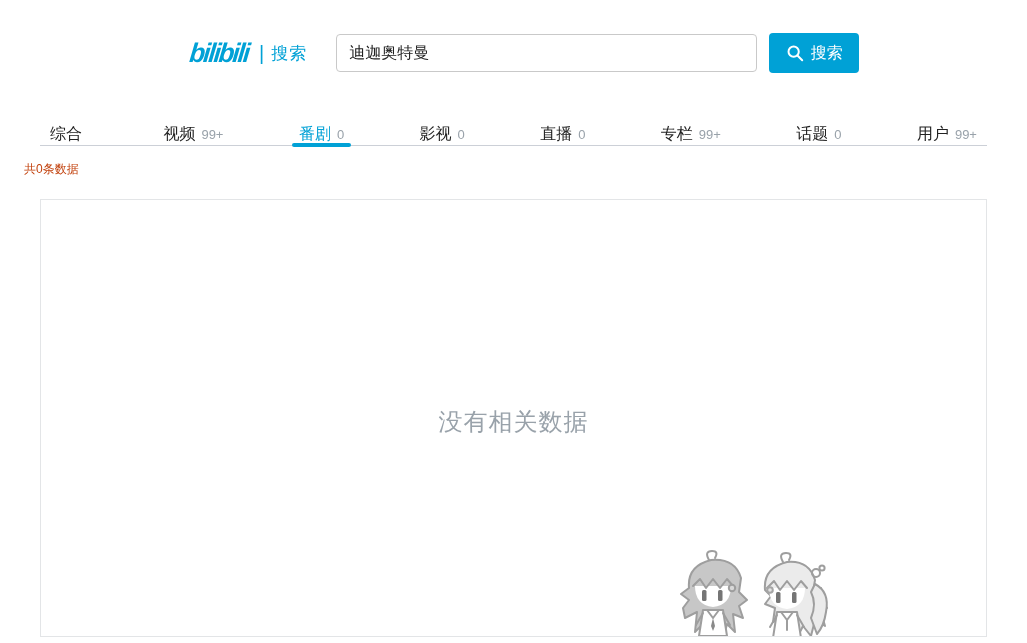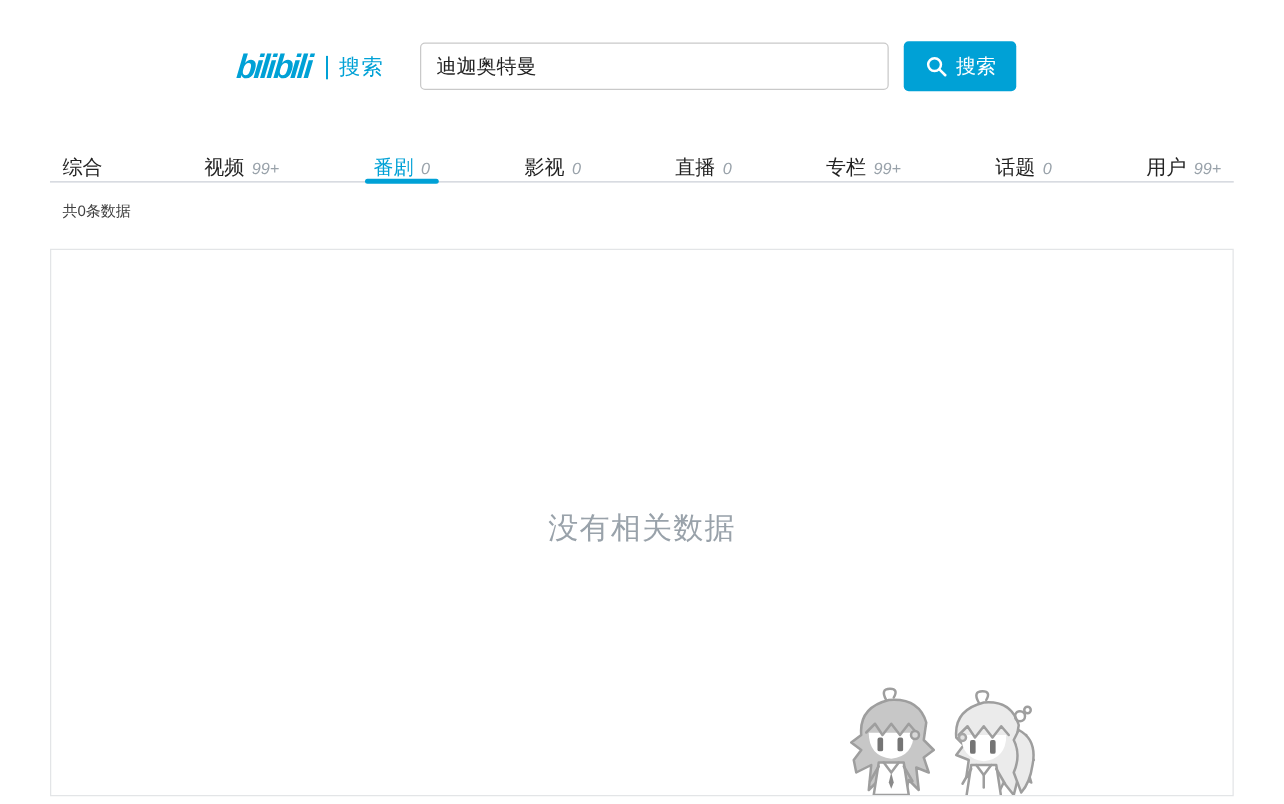--- a/index.html
+++ b/index.html
@@ -6,39 +6,39 @@
   html, body { width: 1027px; height: 643px; background: #fff; overflow: hidden; }
   body { font-family: "Liberation Sans", "DejaVu Sans", sans-serif; }
 
   
   .header { display: flex; align-items: center; padding: 33px 0 0 188px; }
   .logo { display: flex; align-items: center; cursor: pointer; white-space: nowrap; }
   .logo-word { display: inline-block; font-size: 27px; font-weight: bold; font-style: italic;
                letter-spacing: -2px; color: #00a1d6; transform: skewX(-6deg) scaleX(0.95); }
   .logo-sep { color: #00a1d6; font-size: 20px; font-weight: 300; margin: 0 7px 0 9px; }
   .logo-cn { color: #00a1d6; font-size: 17px; letter-spacing: 1px; }
-  .search-input { width: 375px; height: 38px; margin-left: 29px; border: 1px solid #c9c9c9;
+  .search-input { width: 421px; height: 38px; margin-left: 29px; border: 1px solid #c9c9c9;
                   border-radius: 4px; padding: 0 12px; font-size: 16px; color: #222;
                   font-family: inherit; outline: none; }
   .search-btn { width: 90px; height: 40px; margin-left: 12px; background: #00a1d6; border: none;
                 border-radius: 4px; color: #fff; font-size: 16px; display: flex; align-items: center;
                 justify-content: center; gap: 7px; cursor: pointer; font-family: inherit; }
 
   
   .tabbar { margin: 27px 40px 0; height: 46px; border-bottom: 1px solid #ccd0d7;
             display: flex; justify-content: space-between; align-items: flex-end; padding: 0 10px; }
   .tab { position: relative; display: flex; align-items: center; gap: 6px; cursor: pointer;
          font-size: 16px; color: #222; }
-  .tab-count { font-size: 13px; color: #99a2aa; font-style: italic; }
+  .tab-count { font-size: 13px; color: #99a2aa; }
   .tab.active { color: #00a1d6; }
   .tab.active::after { content: ""; position: absolute; left: -7px; right: -7px; bottom: -2px;
                        height: 4px; background: #00a1d6; border-radius: 2px; }
 
   
-  .summary { margin: 15px 50px 0; font-size: 12px; color: #404040; }
+  .summary { margin: 15px 24px 0; font-size: 12px; color: #c2410c; }
 
   
   .result-box { position: relative; margin: 21px 40px 0; height: 438px;
                 border: 1px solid #e3e5e7; overflow: hidden; }
   .empty-msg { position: absolute; left: 0; right: 0; top: 206px; text-align: center;
                font-size: 24px; color: #99a2aa; letter-spacing: 1px; }
   .mascot { position: absolute; right: 137px; bottom: -6px; width: 180px; height: 94px; }
 </style>
 </head>
 <body>

